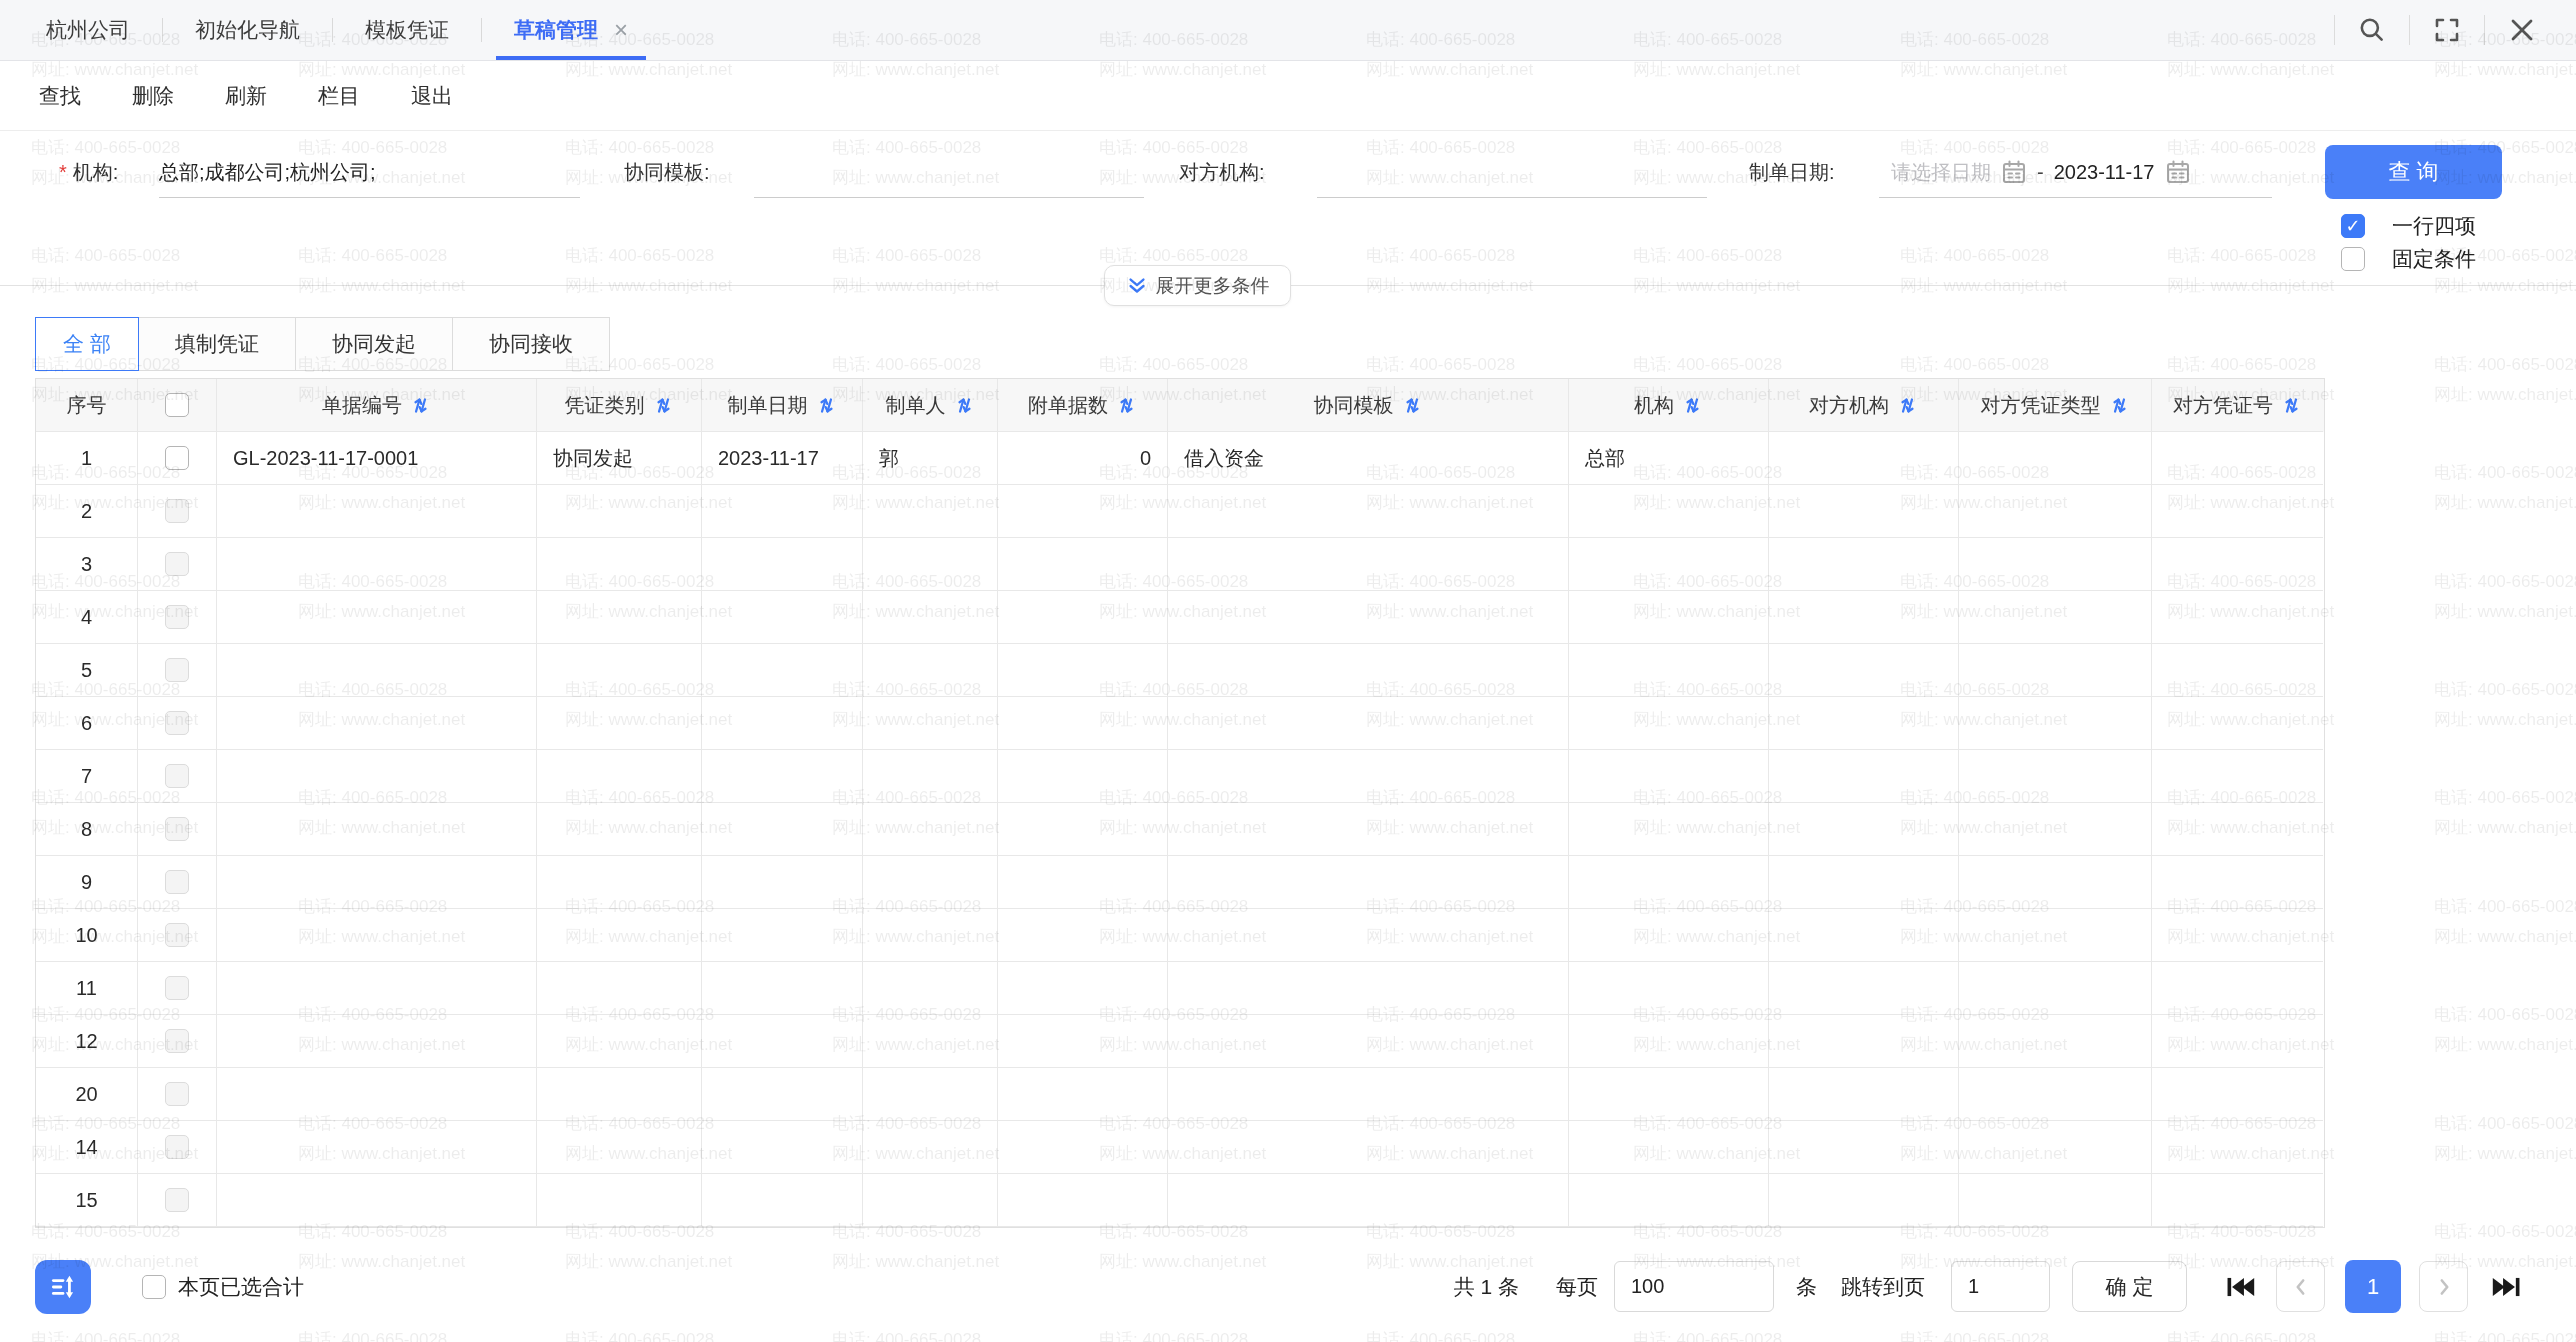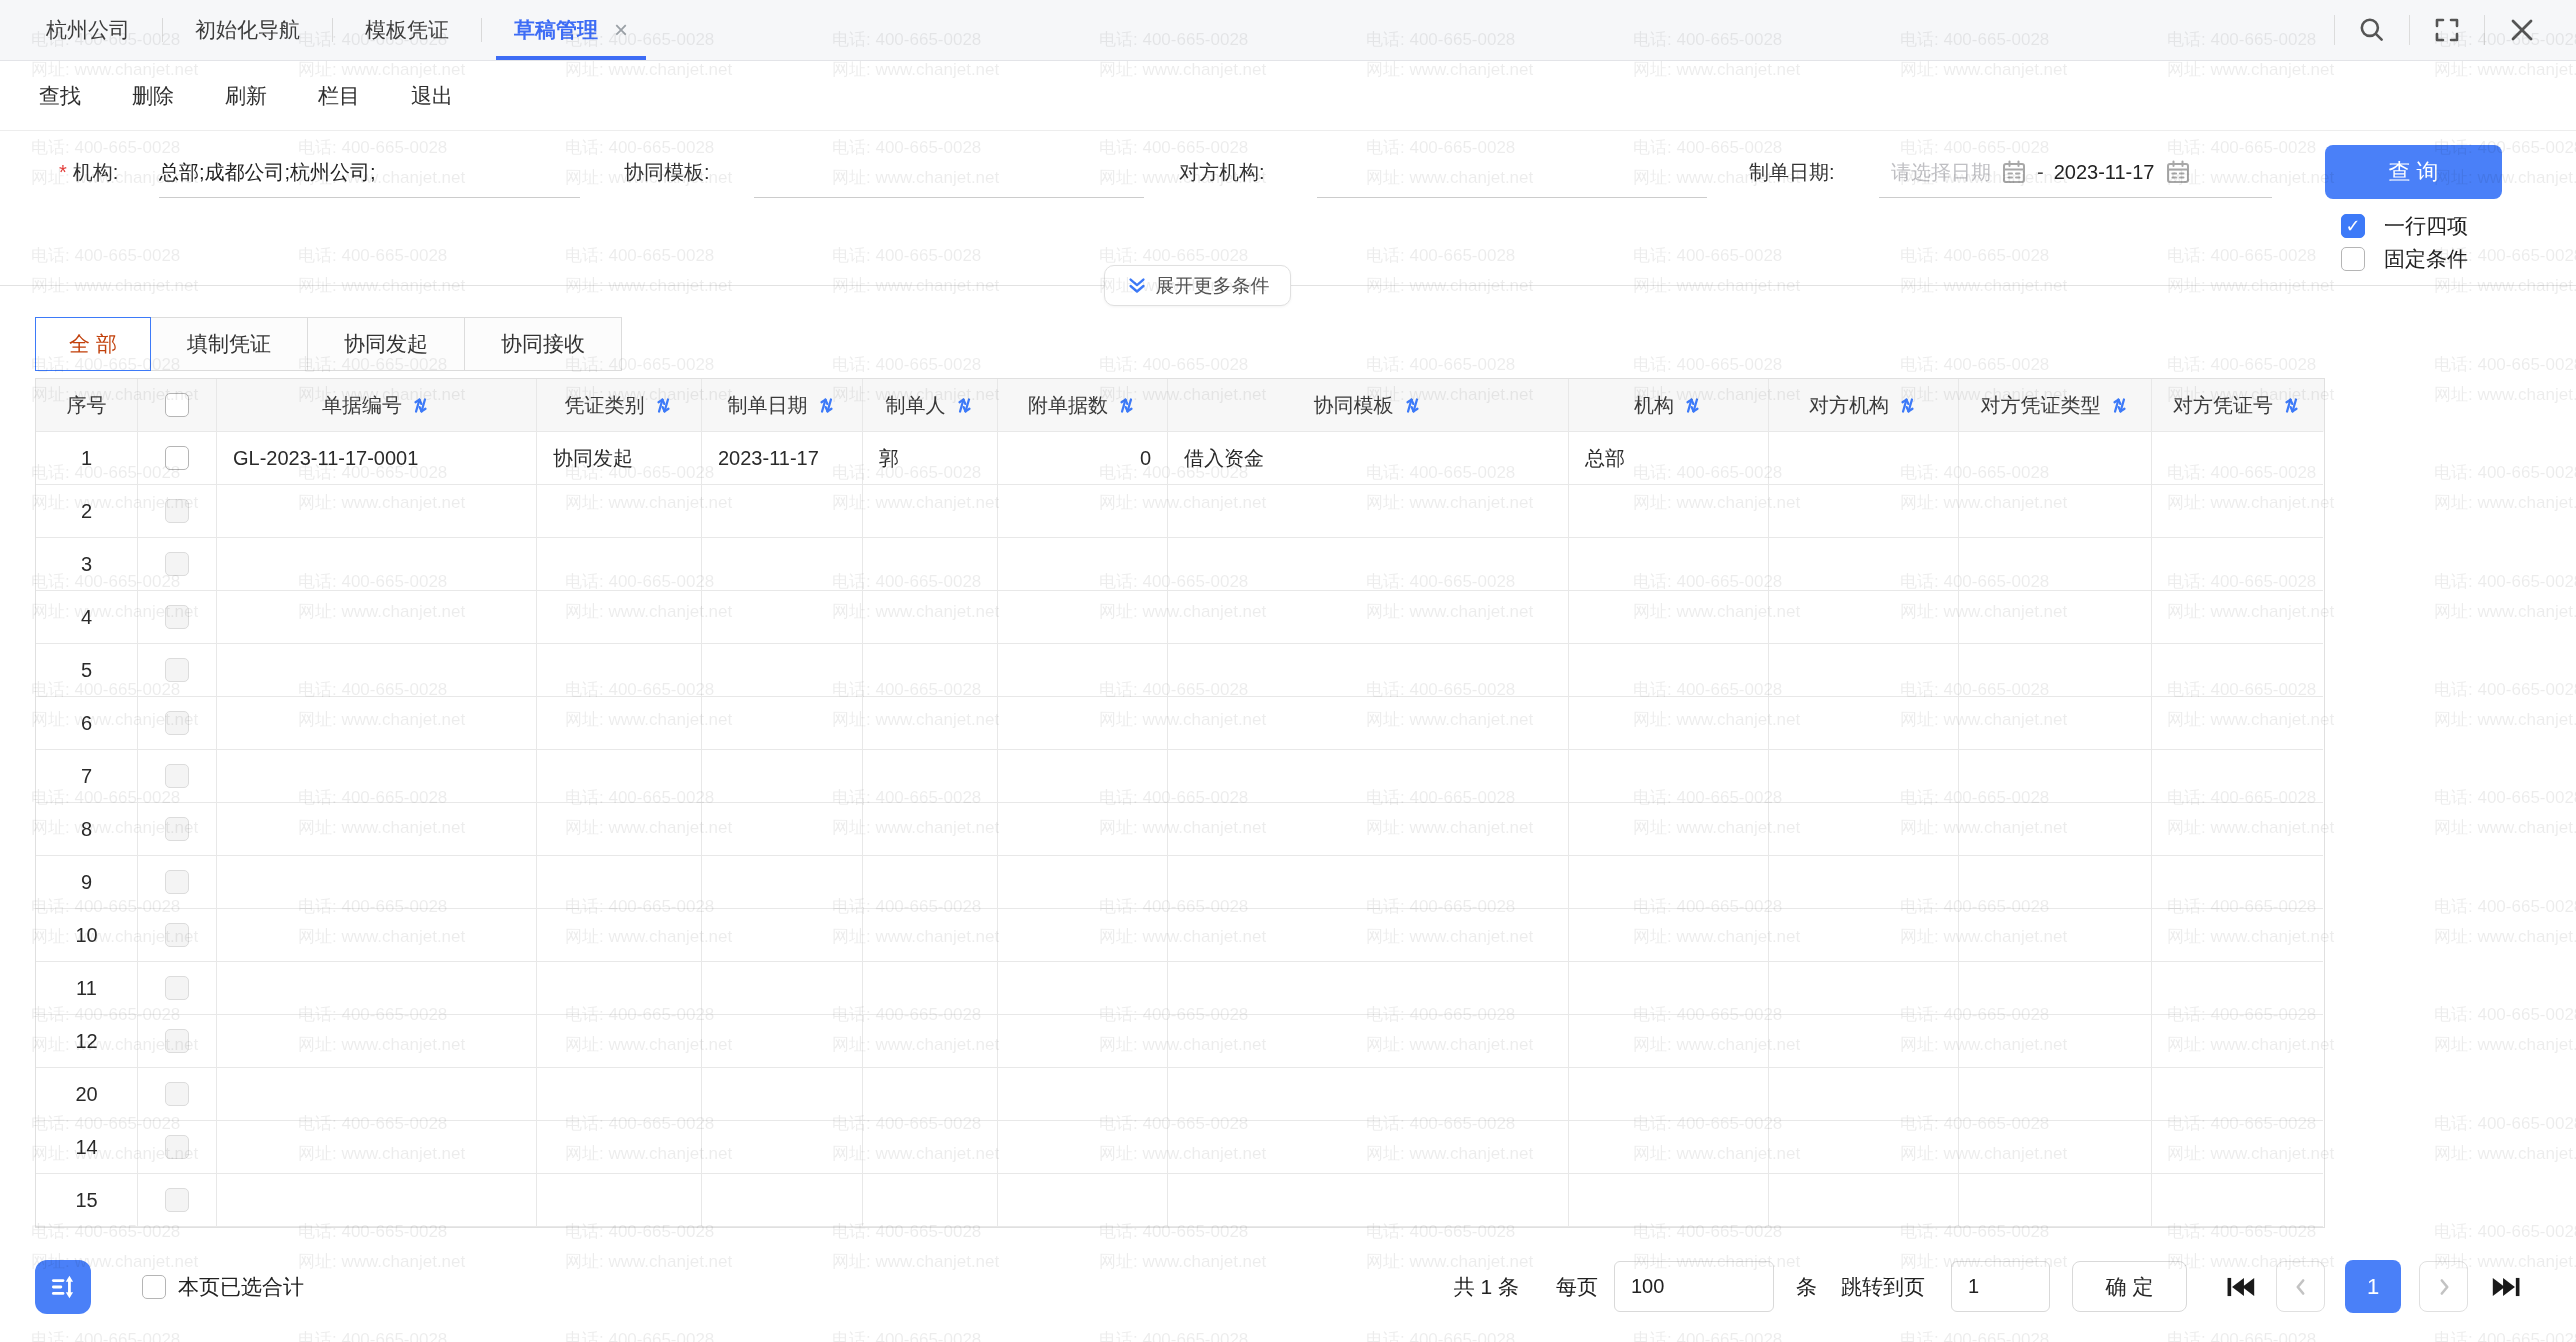--- a/index.html
+++ b/index.html
@@ -28,33 +28,33 @@
 
   
   .filters{position:relative;height:155px;background:#fff;border-bottom:1px solid #e2e2e2;z-index:3}
   .f-label{position:absolute;top:16px;height:51px;display:flex;align-items:center;font-size:20px;color:#333;white-space:nowrap}
   .req{color:#e23c39;margin-right:6px}
   .f-field{position:absolute;top:16px;height:51px;border-bottom:1px solid #ccc;display:flex;align-items:center;font-size:20px;color:#222;white-space:nowrap;cursor:text}
   .f-field.date{gap:10px;padding-left:12px}
   .placeholder{color:#c0c0c4}
   .dash{color:#444}
   .query-btn{position:absolute;left:2325px;top:14px;width:177px;height:54px;background:#4a80f8;color:#fff;font-size:22px;border:none;border-radius:8px;display:flex;align-items:center;justify-content:center;cursor:pointer;font-family:inherit}
-  .f-check{position:absolute;left:2341px;display:flex;align-items:center;gap:19px;font-size:21px;color:#222;cursor:pointer}
+  .f-check{position:absolute;left:2341px;display:flex;align-items:center;gap:27px;font-size:21px;color:#222;cursor:pointer}
   .cb{width:24px;height:24px;border:1px solid #b5b5b5;border-radius:5px;background:#fff;display:inline-flex;align-items:center;justify-content:center;flex:none;cursor:pointer}
   .cb.checked{background:#3d7af8;border-color:#3d7af8}
   .cb.checked::after{content:"✓";color:#fff;font-size:18px;font-weight:700;line-height:1}
   .cb.muted{background:#f4f4f4;border-color:#dcdcdc}
   .expand-btn{position:absolute;left:1104px;bottom:-21px;width:187px;height:41px;background:#fff;border:1px solid #e0e0e0;border-radius:10px;display:flex;align-items:center;justify-content:center;gap:8px;font-size:19px;color:#555;z-index:5;cursor:pointer;box-shadow:0 1px 3px rgba(0,0,0,0.05)}
 
   
   .content{padding-left:35px;position:relative;z-index:1}
   .segs{display:flex;margin-top:31px}
   .seg{height:54px;width:158px;background:#fcfcfc;border:1px solid #dcdcdc;display:flex;align-items:center;justify-content:center;font-size:21px;color:#333;margin-left:-1px;cursor:pointer;position:relative}
   .seg:first-child{margin-left:0}
-  .seg.active{background:#fff;border-color:#3d7af8;color:#c2410c;width:116px;z-index:2}
+  .seg.active{background:#fff;border-color:#3d7af8;color:#3b82f6;width:104px;z-index:2}
 
   
   .table{margin-top:7px;width:2290px;border:1px solid #e0e0e0;background:#fff}
   .tr{display:flex;height:53px}
   .th-row{background:#f7f7f7}
   .td{flex:none;border-right:1px solid #e8e8e8;border-bottom:1px solid #e8e8e8;display:flex;align-items:center;font-size:20px;color:#2a2a2a;overflow:hidden}
   .td:last-child{border-right:none}
   .th{justify-content:center;gap:8px;color:#3a3a3a;cursor:pointer}
   .al{justify-content:flex-start;padding-left:16px}
   .ar{justify-content:flex-end;padding-right:16px}

